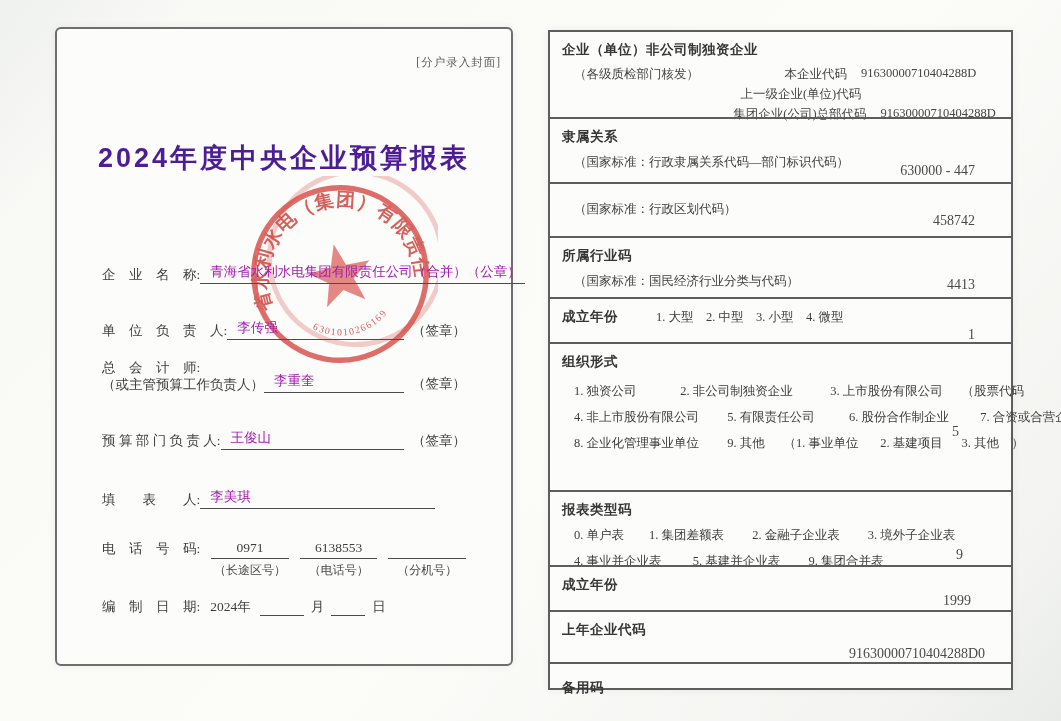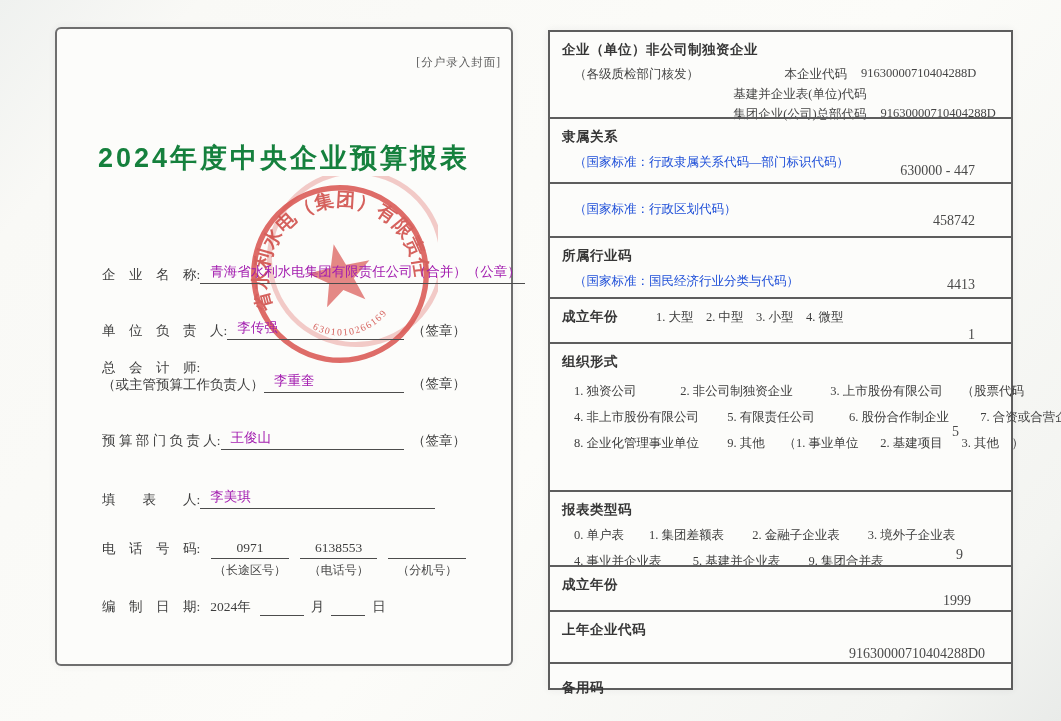--- a/index.html
+++ b/index.html
@@ -11,21 +11,21 @@
     -webkit-font-smoothing:antialiased;
   }
   .page{position:absolute;background:#fcfcfa;box-sizing:border-box;box-shadow:0 0 7px rgba(60,70,80,.08);}
   .page-left{left:55px;top:27px;width:458px;height:639px;border:2px solid #6e6e6e;border-radius:6px;}
   .page-right{left:548px;top:30px;width:465px;height:660px;border:2px solid #5d5d5d;display:flex;flex-direction:column;}
 
   
   .corner-tag{position:absolute;top:26px;right:10px;font-size:11.5px;letter-spacing:1px;color:#5a5a5a;}
   .ltitle{position:absolute;top:111px;left:0;right:0;text-align:center;
     font-family:"Liberation Sans","DejaVu Sans",sans-serif;font-weight:bold;
-    font-size:27px;letter-spacing:3px;color:#15803d;}
+    font-size:27px;letter-spacing:3px;color:#4c1d95;}
   .lrow{position:absolute;left:45px;right:45px;display:flex;align-items:flex-end;font-size:13.5px;color:#3e3e3e;}
   .llabel{flex:none;white-space:pre;}
   .lvalue{flex:1;border-bottom:1.4px solid #4c4c4c;padding:0 4px 2px 10px;white-space:nowrap;color:#a21caf;}
   .lsuffix{flex:none;padding-left:8px;white-space:nowrap;}
   .acct-label{display:flex;flex-direction:column;line-height:17px;white-space:pre;}
   .row-company{top:234px;}
   .row-head{top:290px;}
   .row-acct{top:330px;}
   .row-budget{top:400px;}
   .row-preparer{top:459px;right:76px;}
@@ -37,21 +37,21 @@
   .row-date .dyear{padding:0 2px 0 10px;}
   .dblank{display:inline-block;width:44px;border-bottom:1.4px solid #4c4c4c;height:15px;margin:0 7px;}
   .dblank.short{width:34px;}
 
   .stamp{position:absolute;left:185px;top:147px;width:196px;height:196px;pointer-events:none;}
 
   
   .sec{position:relative;box-sizing:border-box;padding:9px 14px 0 12px;flex:none;}
   .sec + .sec{border-top:2px solid #5d5d5d;}
   .sec-title{font-family:"Liberation Sans","DejaVu Sans",sans-serif;font-weight:bold;font-size:13.5px;color:#373737;letter-spacing:.5px;}
-  .sec-sub{font-size:12.5px;padding-left:12px;margin-top:8px;color:#1d4ed8;}
+  .sec-sub{font-size:12.5px;padding-left:12px;margin-top:8px;color:#404040;}
   .sec-value{position:absolute;right:36px;font-size:14px;color:#4a4a4a;font-family:"Liberation Serif","DejaVu Serif",serif;}
   .titlerow{display:flex;align-items:baseline;}
   .titlerow .opts{white-space:pre;font-size:12.5px;margin-left:38px;color:#3d3d3d;}
   .optline{white-space:pre;font-size:12.5px;padding-left:12px;margin-top:6px;line-height:20px;color:#3d3d3d;}
   .orgrow{display:flex;font-size:12.5px;margin-top:3px;color:#454545;}
   .orgrow.first{margin-top:7px;}
   .orgsub{width:186px;padding-left:12px;white-space:nowrap;}
   .orglabel{flex:1;text-align:right;white-space:nowrap;}
   .orgval{width:136px;padding-left:14px;white-space:nowrap;}
 </style>
@@ -143,21 +143,21 @@
 
   <div class="sec" style="height:85px;">
     <div class="sec-title">企业（单位）非公司制独资企业</div>
     <div class="orgrow first">
       <span class="orgsub">（各级质检部门核发）</span>
       <span class="orglabel">本企业代码</span>
       <span class="orgval">91630000710404288D</span>
     </div>
     <div class="orgrow">
       <span class="orgsub"></span>
-      <span class="orglabel">基建并企业表(单位)代码</span>
+      <span class="orglabel">上一级企业(单位)代码</span>
       <span class="orgval"></span>
     </div>
     <div class="orgrow">
       <span class="orgsub"></span>
       <span class="orglabel">集团企业(公司)总部代码</span>
       <span class="orgval">91630000710404288D</span>
     </div>
   </div>
 
   <div class="sec" style="height:65px;">

